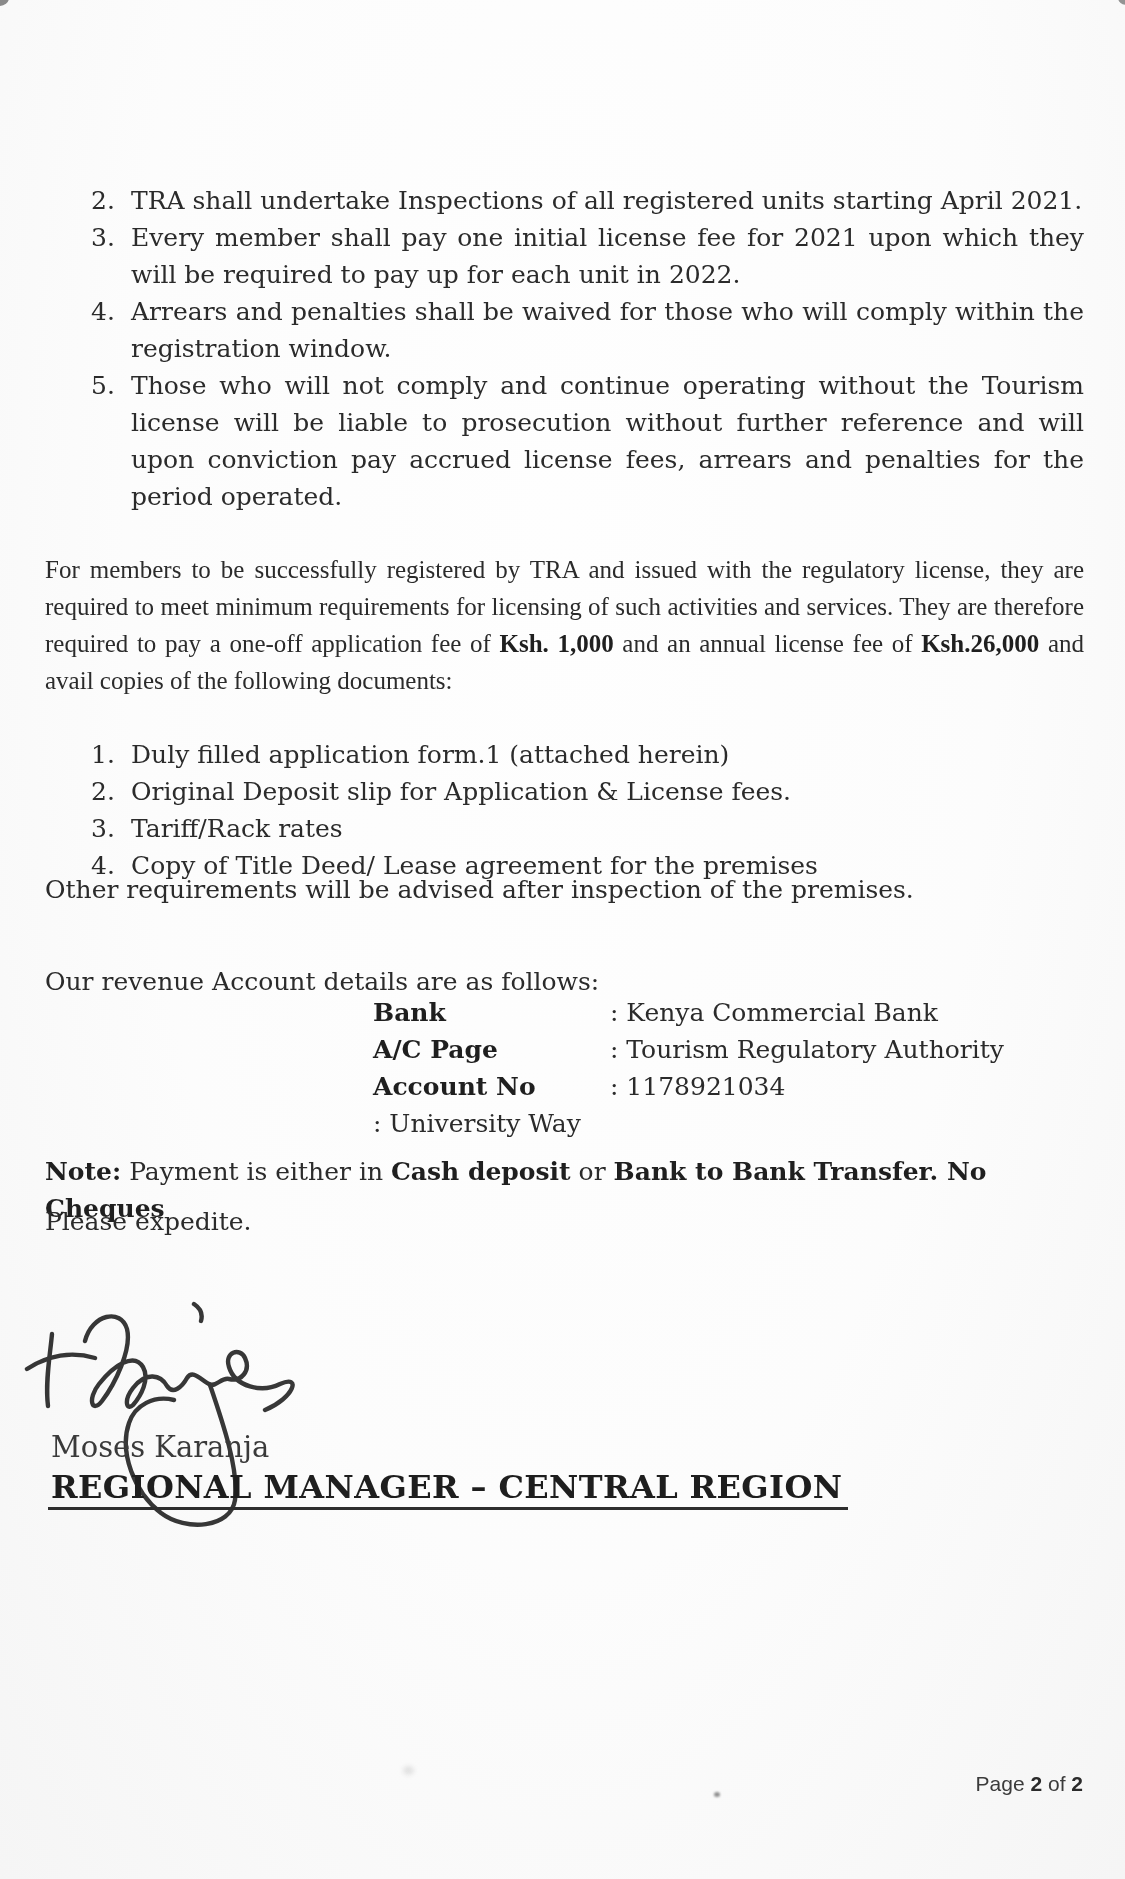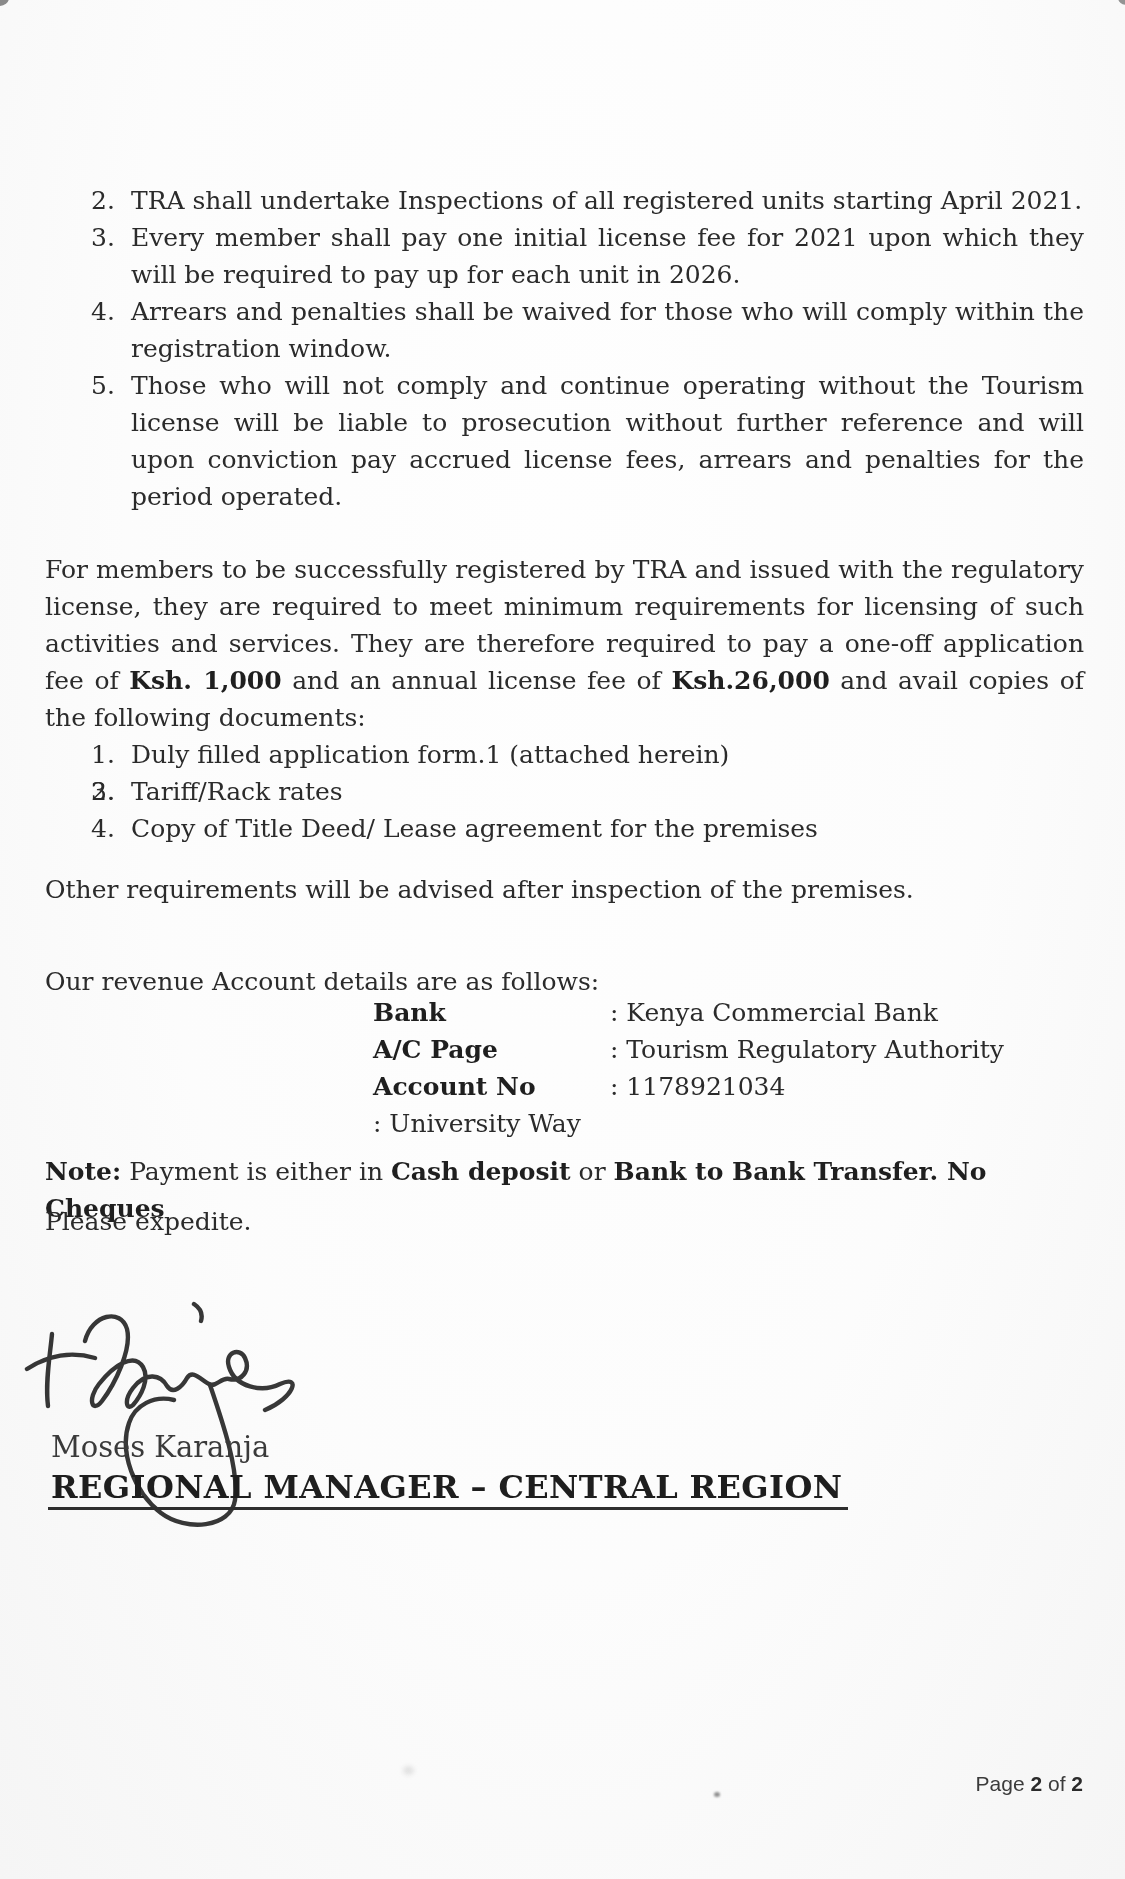--- a/index.html
+++ b/index.html
@@ -43,43 +43,44 @@
   <div class="corner tl"></div>
   <div class="corner tr"></div>
 
   <div class="block olist" style="top:182px;">
     <div class="li">
       <span class="num">2.</span>
       <span>TRA shall undertake Inspections of all registered units starting April 2021.</span>
     </div>
     <div class="li">
       <span class="num">3.</span>
-      <span>Every member shall pay one initial license fee for 2021 upon which they will be required to pay up for each unit in 2026.</span>
+      <span>Every member shall pay one initial license fee for 2021 upon which they will be required to pay up for each unit in 2022.</span>
     </div>
     <div class="li">
       <span class="num">4.</span>
       <span>Arrears and penalties shall be waived for those who will comply within the registration window.</span>
     </div>
     <div class="li">
       <span class="num">5.</span>
       <span>Those who will not comply and continue operating without the Tourism license will be liable to prosecution without further reference and will upon conviction pay accrued license fees, arrears and penalties for the period operated.</span>
     </div>
   </div>
 
-  <div class="block para" style="top:551px;">
+  <div class="block para" style="top:551px;font-family:Liberation Serif, serif;">
     <span>For members to be successfully registered by TRA and issued with the regulatory license, they are required to meet minimum requirements for licensing of such activities and services. They are therefore required to pay a one-off application fee of </span><span class="b">Ksh. 1,000</span><span> and an annual license fee of </span><span class="b">Ksh.26,000</span><span> and avail copies of the following documents:</span>
   </div>
 
   <div class="block olist" style="top:736px;">
     <div class="li">
       <span class="num">1.</span>
       <span>Duly filled application form.1 (attached herein)</span>
     </div>
     <div class="li">
       <span class="num">2.</span>
+      <span>Original Deposit slip for Application &amp; License fees.</span>
     </div>
     <div class="li">
       <span class="num">3.</span>
       <span>Tariff/Rack rates</span>
     </div>
     <div class="li">
       <span class="num">4.</span>
       <span>Copy of Title Deed/ Lease agreement for the premises</span>
     </div>
   </div>

